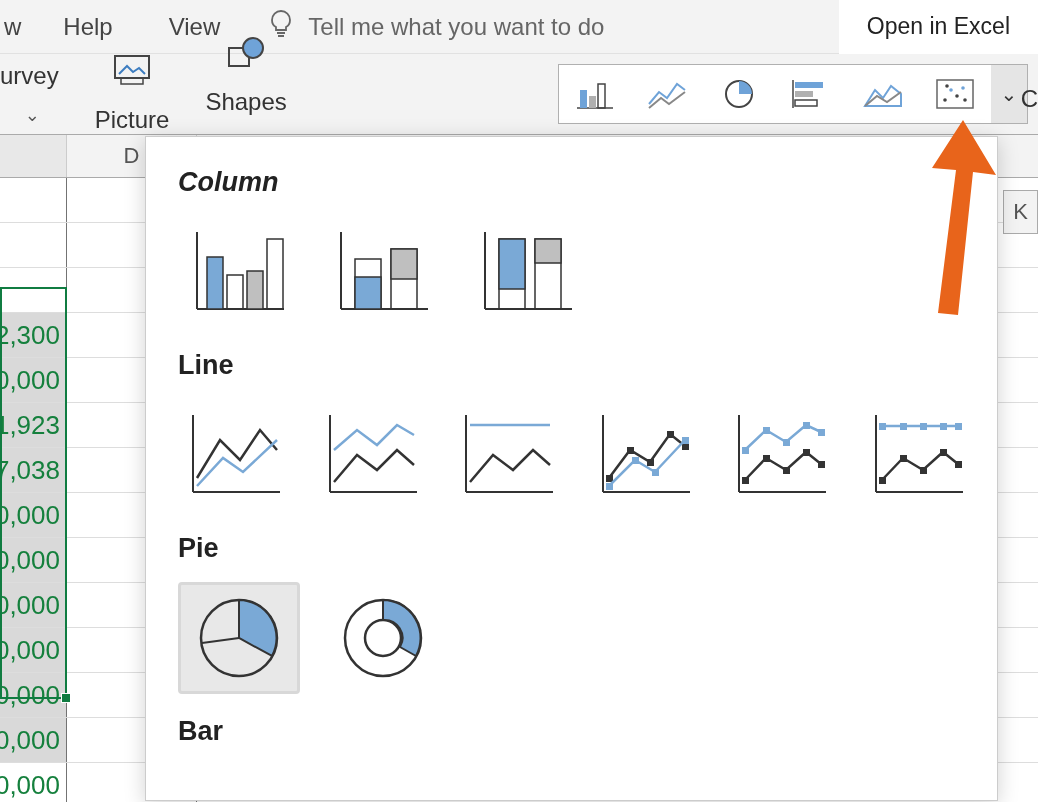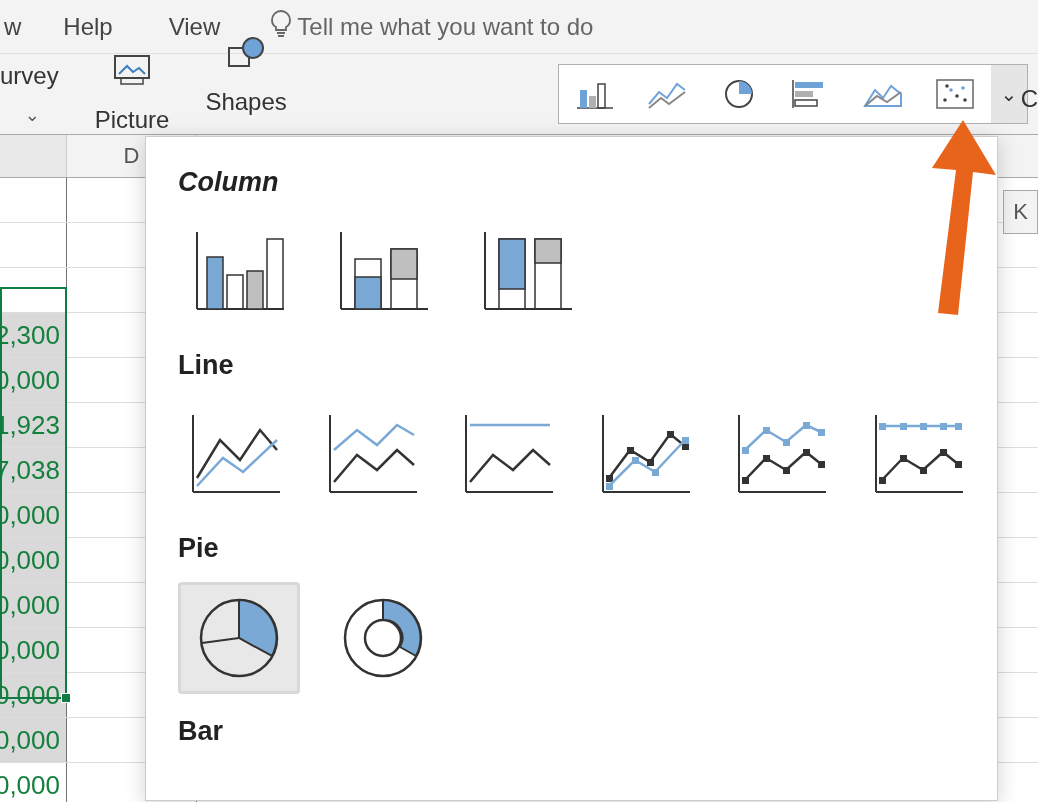--- a/index.html
+++ b/index.html
@@ -25,21 +25,21 @@
     }
     .menu-item {
       padding: 12px 28px;
       font-size: 24px;
       color: #444;
       cursor: pointer;
     }
     .tellme {
       display: flex;
       align-items: center;
-      gap: 3px;
+      gap: 14px;
       color: #666;
       font-size: 24px;
       flex: 1;
       padding-left: 20px;
     }
     .open-excel {
       background: #fff;
       padding: 14px 28px;
       font-size: 23px;
       color: #222;
@@ -237,20 +237,21 @@
   <div class="menu-item">Help</div>
   <div class="menu-item">View</div>
   <div class="tellme">
     <span>
       <svg width="26" height="30" viewBox="0 0 26 30">
           <path d="M13 2c-5 0-9 4-9 9 0 3 2 6 4 7v3h10v-3c2-1 4-4 4-7 0-5-4-9-9-9z M9 24h8 M10 27h6" fill="none" stroke="#666" stroke-width="1.8"></path>
         </svg>
     </span>
     <span>Tell me what you want to do</span>
   </div>
+  <div class="open-excel">Open in Excel</div>
 </div>
 
 <div class="toolbar-row">
   <div class="tool-group" style="padding-left:0">
     <span>urvey</span>
     <span class="chevron">⌄</span>
   </div>
   <div class="tool-group">
     <span>
       <svg width="38" height="32" viewBox="0 0 38 32">

